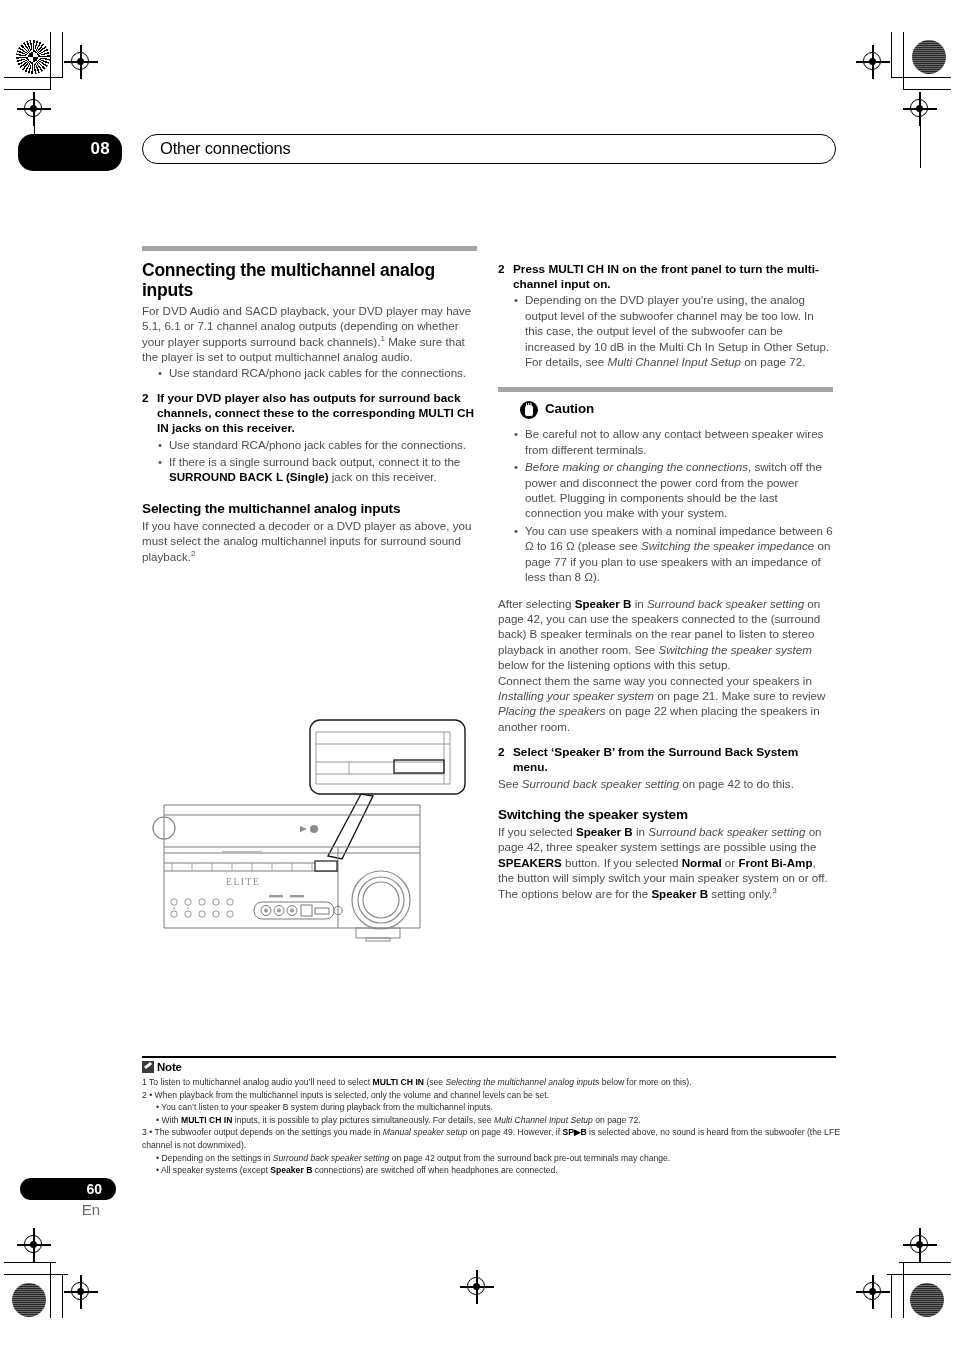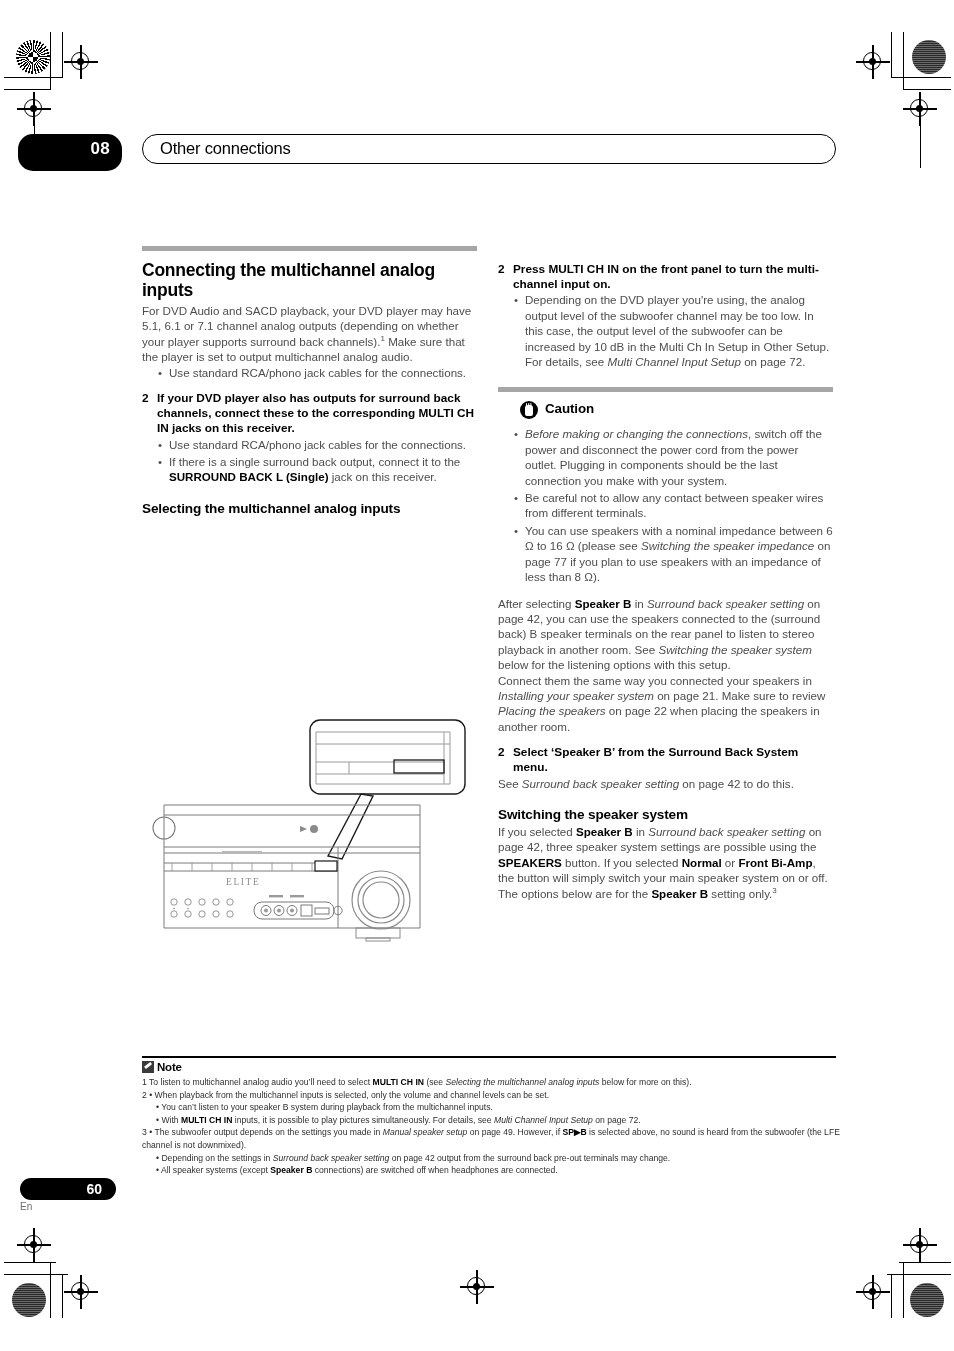--- a/index.html
+++ b/index.html
@@ -257,23 +257,24 @@
     font-size: 14px;
     line-height: 22px;
     text-align: right;
     padding-right: 14px;
     box-sizing: border-box;
   }
   .page-lang {
     position: absolute;
     left: 20px; top: 1201px;
     width: 96px;
+    text-align: right;
     padding-right: 16px;
     box-sizing: border-box;
-    font-size: 10px;
+    font-size: 15px;
     color: #6a6a6a;
   }
 </style>
 </head>
 <body>
 
 <div>
 
   <div class="density-patch star" style="left:16px; top:40px;"></div>
   <div class="crop-line" style="left:50px; top:32px; width:1.2px; height:58px;"></div>
@@ -372,20 +373,21 @@
 
   <p class="step">
     <span class="num">2</span><span>If your DVD player also has outputs for surround back channels, connect these to the corresponding MULTI CH IN jacks on this receiver.</span>
   </p>
   <ul class="bullets">
     <li>Use standard RCA/phono jack cables for the connections.</li>
     <li>If there is a single surround back output, connect it to the <b>SURROUND BACK L (Single)</b> jack on this receiver.</li>
   </ul>
 
   <h3 class="sub">Selecting the multichannel analog inputs</h3>
+  <p class="body">If you have connected a decoder or a DVD player as above, you must select the analog multichannel inputs for surround sound playback.<sup>2</sup></p>
 </div>
 
 <div class="illus">
   <svg width="340" height="228" viewBox="0 0 340 228" xmlns="http://www.w3.org/2000/svg">
     <g fill="none" stroke="#1a1a1a" stroke-width="1.4">
 
       <rect x="168" y="4" rx="10" ry="10" width="155" height="74"></rect>
     </g>
     <g fill="none" stroke="#9a9a9a" stroke-width="1">
       <path d="M174 16 H308 V68 H174 Z"></path>
@@ -498,22 +500,22 @@
 
   <div class="rule" style="margin-top:18px;"></div>
 
   <div class="caution-head">
     <span class="caution-icon">
         <span class="palm"></span>
       </span>
     <span class="caution-label">Caution</span>
   </div>
   <ul class="bullets caution-list">
+    <li>Be careful not to allow any contact between speaker wires from different terminals.</li>
     <li><i>Before making or changing the connections</i>, switch off the power and disconnect the power cord from the power outlet. Plugging in components should be the last connection you make with your system.</li>
-    <li>Be careful not to allow any contact between speaker wires from different terminals.</li>
     <li>You can use speakers with a nominal impedance between 6 Ω to 16 Ω (please see <i>Switching the speaker impedance</i> on page 77 if you plan to use speakers with an impedance of less than 8 Ω).</li>
   </ul>
 
   <p class="body gap">After selecting <b>Speaker B</b> in <i>Surround back speaker setting</i> on page 42, you can use the speakers connected to the (surround back) B speaker terminals on the rear panel to listen to stereo playback in another room. See <i>Switching the speaker system</i> below for the listening options with this setup.</p>
 
   <p class="body">Connect them the same way you connected your speakers in <i>Installing your speaker system</i> on page 21. Make sure to review <i>Placing the speakers</i> on page 22 when placing the speakers in another room.</p>
 
   <p class="step">
     <span class="num">2</span><span>Select ‘Speaker B’ from the Surround Back System menu.</span>
   </p>

